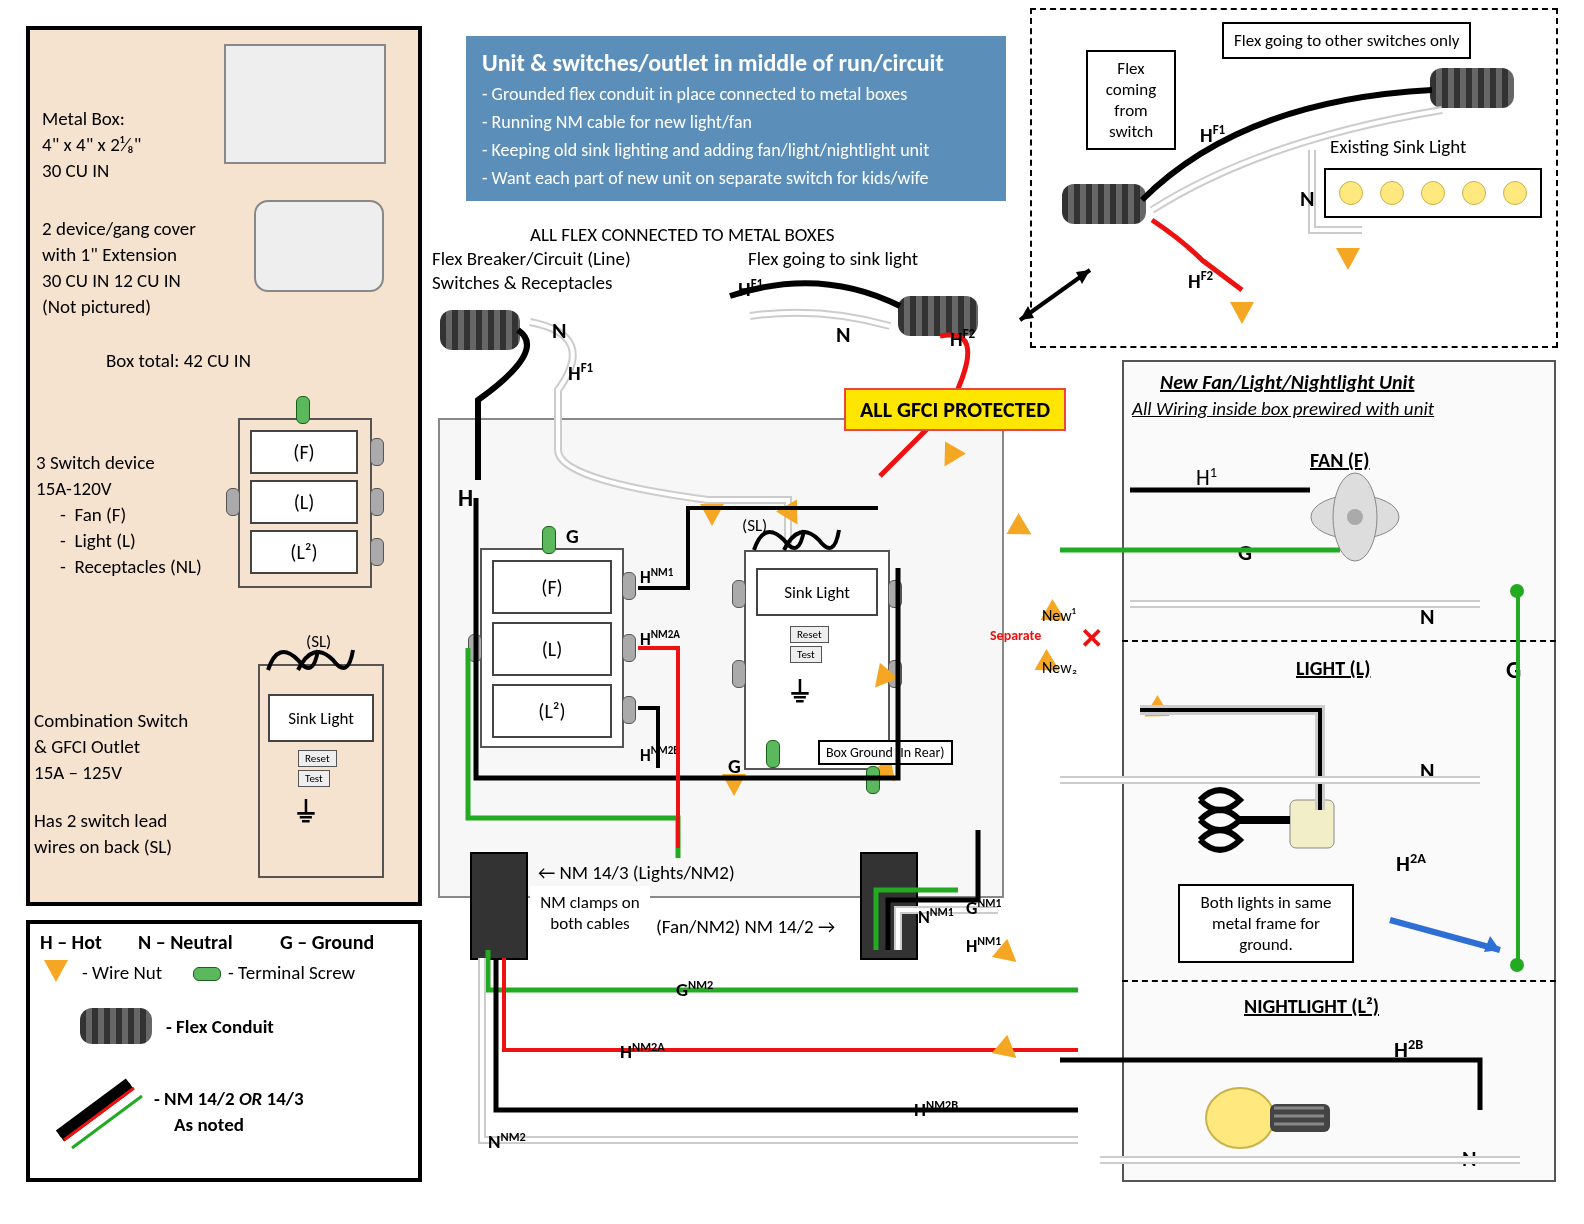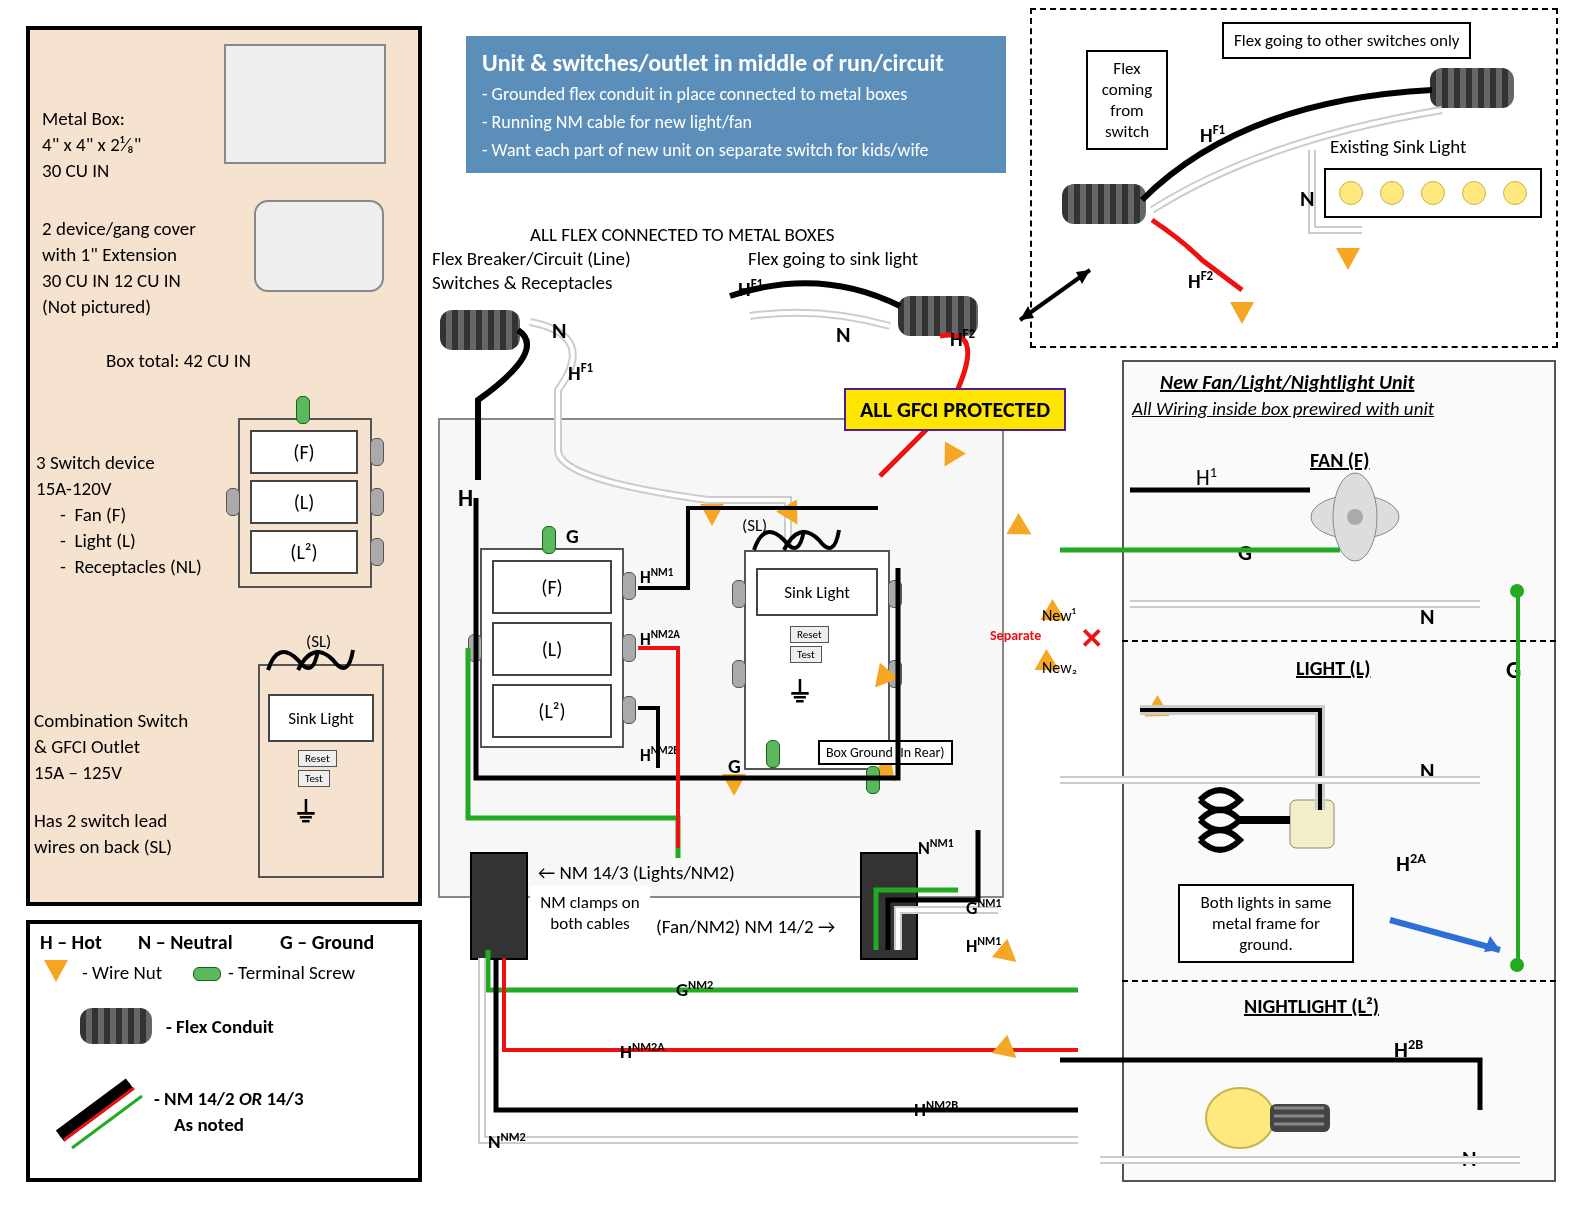--- a/index.html
+++ b/index.html
@@ -11,21 +11,21 @@
   .legend-box{position:absolute;border:4px solid #000}
   .beige{background:#f5e3d0}
   .title-block{position:absolute;background:#5b8fba;color:#fff;padding:12px 16px;width:540px}
   .title-block .t1{font-weight:700;font-size:24px}
   .title-block .t2{font-size:18px;margin-top:6px}
   .sw{position:absolute;border:2px solid #444;background:#fff;text-align:center;font-size:20px;display:flex;align-items:center;justify-content:center}
   .screw-g{position:absolute;width:14px;height:28px;background:#5cb85c;border:1px solid #176017;border-radius:6px}
   .screw-s{position:absolute;width:14px;height:28px;background:#aaa;border:1px solid #555;border-radius:6px}
   .flex-con{position:absolute;background:repeating-linear-gradient(90deg,#333 0 6px,#666 6px 12px);border-radius:12px}
   .wirenut{position:absolute;width:0;height:0;border-left:12px solid transparent;border-right:12px solid transparent;border-top:22px solid #f5a623}
-  .highlight{position:absolute;background:#ffe600;border:2px solid #4c1d95;padding:6px 14px;font-weight:700;font-size:22px}
+  .highlight{position:absolute;background:#ffe600;border:2px solid #ef4444;padding:6px 14px;font-weight:700;font-size:22px}
   .dashbox{position:absolute;border:2px dashed #000}
   .btn-sm{position:absolute;border:1px solid #555;background:#eee;font-size:11px;padding:1px 6px}
   .outlet{position:absolute;font-family:monospace;font-size:28px;font-weight:700}
   .note{position:absolute;border:2px solid #000;padding:6px 10px;font-size:17px;background:#fff}
   .sinklight{position:absolute;border:2px solid #000;background:#fff;display:flex;justify-content:space-around;align-items:center;padding:4px}
   .sinklight .b{width:24px;height:24px;border-radius:50%;background:#ffe97f;border:1px solid #c8b24c}
   svg{position:absolute;overflow:visible;pointer-events:none}
 </style>
 </head>
 <body>
@@ -93,20 +93,21 @@
   <line x1="22" y1="82" x2="92" y2="30" stroke="#2a2" stroke-width="3"></line>
   <line x1="10" y1="70" x2="80" y2="18" stroke="#000" stroke-width="3"></line>
 </svg>
 <div class="lbl" style="left:154px;top:1088px;font-size:19px;font-weight:700">- NM 14/2 <i>OR</i> 14/3</div>
 <div class="lbl" style="left:174px;top:1114px;font-size:19px;font-weight:700">As noted</div>
 
 <div class="title-block" style="left:466px;top:36px">
   <div class="t1">Unit &amp; switches/outlet in middle of run/circuit</div>
   <div class="t2">- Grounded flex conduit in place connected to metal boxes</div>
   <div class="t2">- Running NM cable for new light/fan</div>
+  <div class="t2">- Keeping old sink lighting and adding fan/light/nightlight unit</div>
   <div class="t2">- Want each part of new unit on separate switch for kids/wife</div>
 </div>
 
 <div class="lbl" style="left:530px;top:224px;font-size:19px">ALL FLEX CONNECTED TO METAL BOXES</div>
 <div class="lbl" style="left:432px;top:248px;font-size:19px">Flex Breaker/Circuit (Line)</div>
 <div class="lbl" style="left:432px;top:272px;font-size:19px">Switches &amp; Receptacles</div>
 <div class="lbl" style="left:748px;top:248px;font-size:19px">Flex going to sink light</div>
 
 <div class="box" style="left:438px;top:418px;width:566px;height:480px;border-color:#888;background:#f7f7f7"></div>
 
@@ -195,35 +196,35 @@
 
   <path d="M450 90 L450 40 L540 40 L540 -30" stroke="#000" stroke-width="5" fill="none"></path>
   <path d="M438 90 L438 30 L520 30" stroke="#2a2" stroke-width="5" fill="none"></path>
   <path d="M460 90 L460 50 L560 50" stroke="#ccc" stroke-width="8" fill="none"></path>
   <path d="M460 90 L460 50 L560 50" stroke="#fff" stroke-width="4" fill="none"></path>
 </svg>
 <div class="lbl" style="left:676px;top:978px;font-size:19px;font-weight:700">G<span class="sup">NM2</span></div>
 <div class="lbl" style="left:620px;top:1040px;font-size:19px;font-weight:700">H<span class="sup">NM2A</span></div>
 <div class="lbl" style="left:914px;top:1098px;font-size:19px;font-weight:700">H<span class="sup">NM2B</span></div>
 <div class="lbl" style="left:488px;top:1130px;font-size:19px;font-weight:700">N<span class="sup">NM2</span></div>
-<div class="lbl" style="left:918px;top:836px;font-size:18px;font-weight:700">N<span class="sup">NM1</span></div>
+<div class="lbl" style="left:918px;top:905px;font-size:18px;font-weight:700">N<span class="sup">NM1</span></div>
 <div class="lbl" style="left:966px;top:896px;font-size:18px;font-weight:700">G<span class="sup">NM1</span></div>
 <div class="lbl" style="left:966px;top:934px;font-size:18px;font-weight:700">H<span class="sup">NM1</span></div>
 
 <svg style="left:438px;top:418px;width:700px;height:500px">
   <path d="M30 230 L30 400 L240 400 L240 440" stroke="#2a2" stroke-width="5" fill="none"></path>
   <path d="M38 80 L38 360 L460 360 L460 150" stroke="#000" stroke-width="5" fill="none"></path>
   <path d="M200 170 L250 170 L250 90 L440 90" stroke="#000" stroke-width="4" fill="none"></path>
   <path d="M200 230 L240 230 L240 430" stroke="#e11" stroke-width="4" fill="none"></path>
   <path d="M200 290 L220 290 L220 350" stroke="#000" stroke-width="4" fill="none"></path>
 </svg>
 
 <div class="dashbox" style="left:1030px;top:8px;width:528px;height:340px"></div>
 <div class="note" style="left:1222px;top:22px;font-size:17px">Flex going to other switches only</div>
-<div class="note" style="left:1086px;top:50px;width:82px;text-align:center;font-size:17px">Flex coming from switch</div>
+<div class="note" style="left:1086px;top:50px;width:90px;text-align:center;font-size:17px">Flex coming from switch</div>
 <div class="flex-con" style="left:1062px;top:184px;width:84px;height:40px"></div>
 <div class="flex-con" style="left:1430px;top:68px;width:84px;height:40px"></div>
 <svg style="left:1062px;top:60px;width:500px;height:280px">
   <path d="M80 140 Q180 40 370 30" stroke="#000" stroke-width="6" fill="none"></path>
   <path d="M90 150 Q200 80 380 50" stroke="#ccc" stroke-width="8" fill="none"></path>
   <path d="M90 150 Q200 80 380 50" stroke="#fff" stroke-width="4" fill="none"></path>
   <path d="M90 160 Q120 180 140 200 L180 230" stroke="#e11" stroke-width="5" fill="none"></path>
   <path d="M250 90 L250 170 L300 170" stroke="#ccc" stroke-width="8" fill="none"></path>
   <path d="M250 90 L250 170 L300 170" stroke="#fff" stroke-width="4" fill="none"></path>
 </svg>

